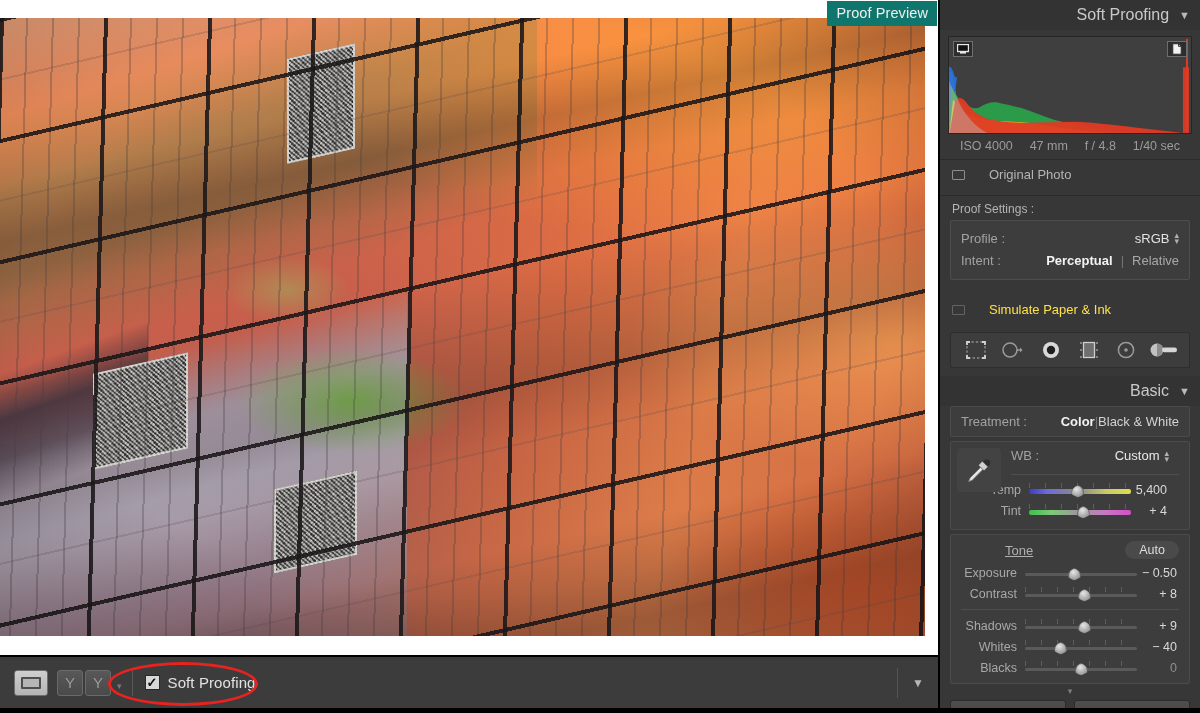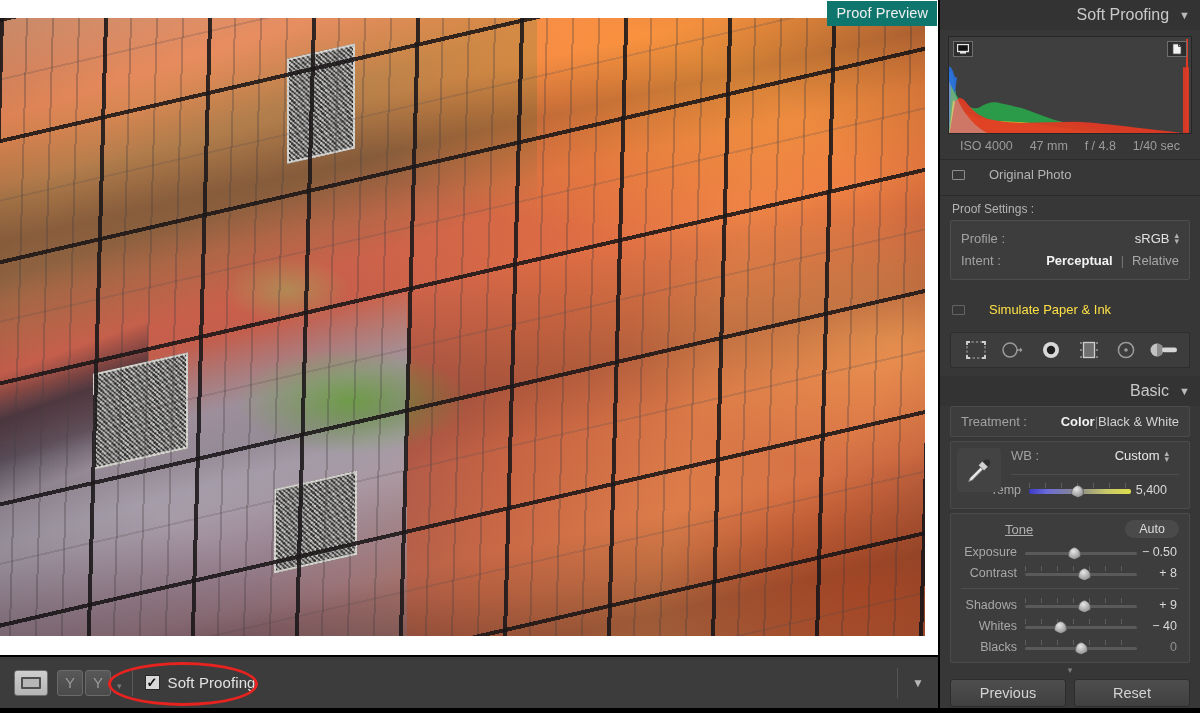--- a/index.html
+++ b/index.html
@@ -541,20 +541,29 @@
 
       <div class="slider-row">
         <span class="sl-label">Temp</span>
         <span class="sl-track-wrap">
           <span class="sl-ticks"></span>
           <span class="sl-track temp"></span>
           <span class="sl-knob" style="left:48%"></span>
         </span>
         <span class="sl-value">5,400</span>
       </div>
+      <div class="slider-row">
+        <span class="sl-label">Tint</span>
+        <span class="sl-track-wrap">
+          <span class="sl-ticks"></span>
+          <span class="sl-track tint"></span>
+          <span class="sl-knob" style="left:53%"></span>
+        </span>
+        <span class="sl-value">+ 4</span>
+      </div>
     </div>
 
     <div id="tone-box">
       <div id="tone-head">
         <span id="tone-title">Tone</span>
         <span id="auto-btn">Auto</span>
       </div>
 
       <div class="slider-row">
         <span class="sl-label">Exposure</span>

